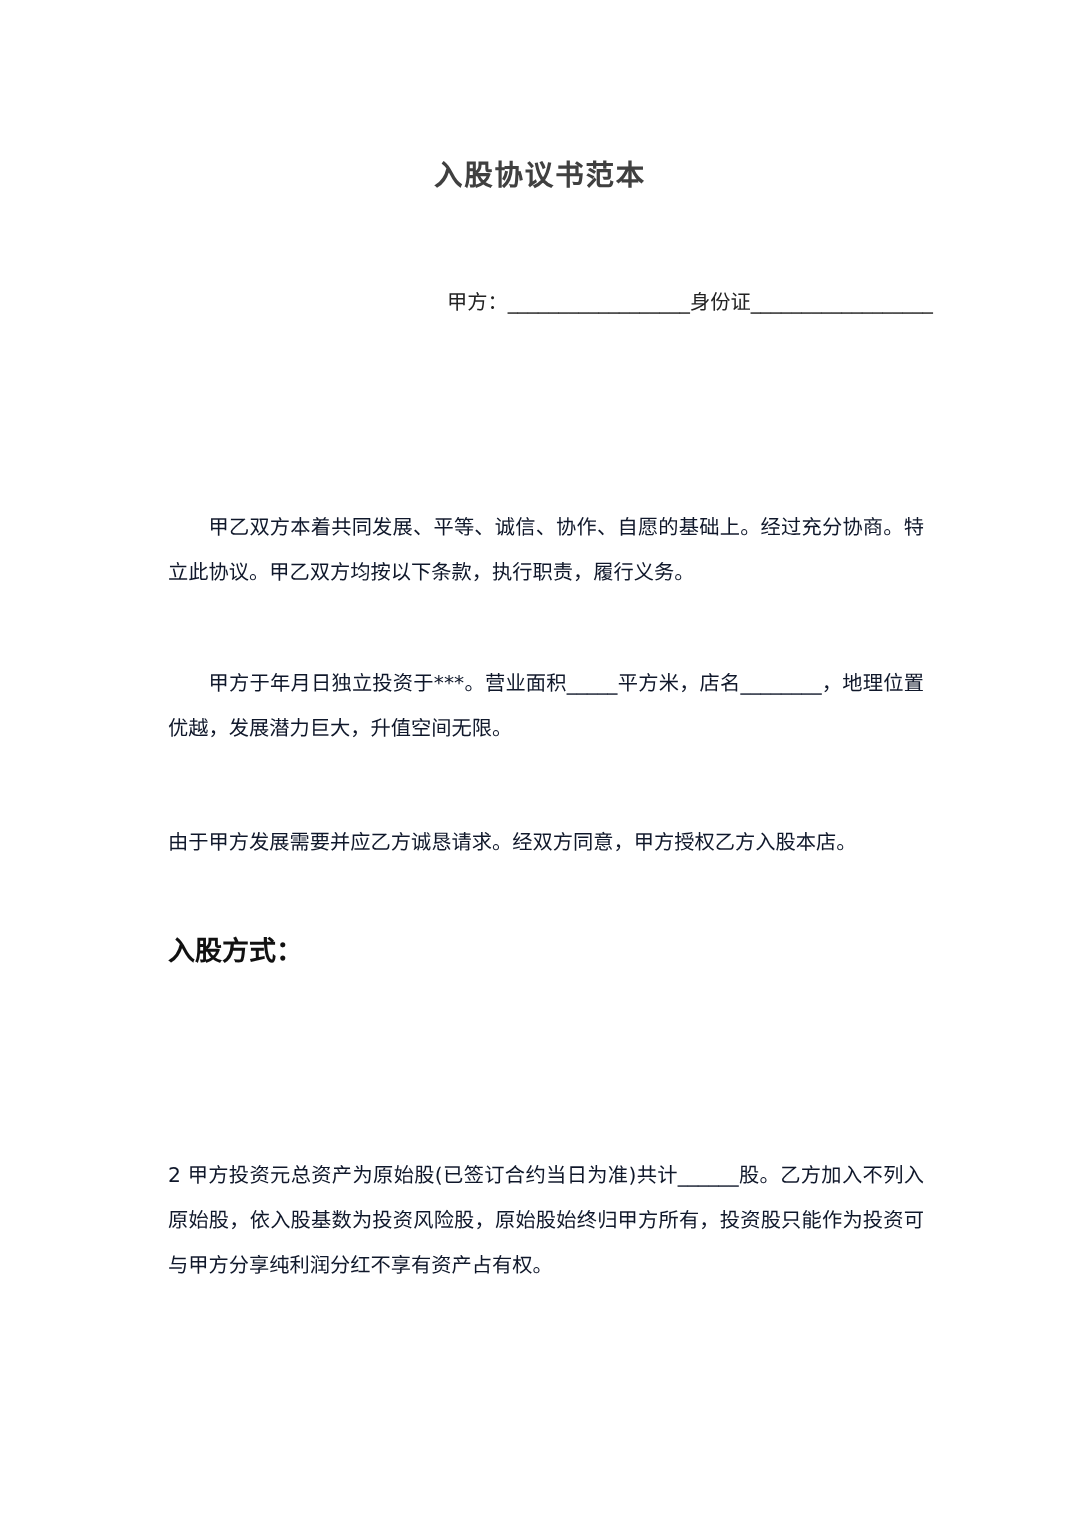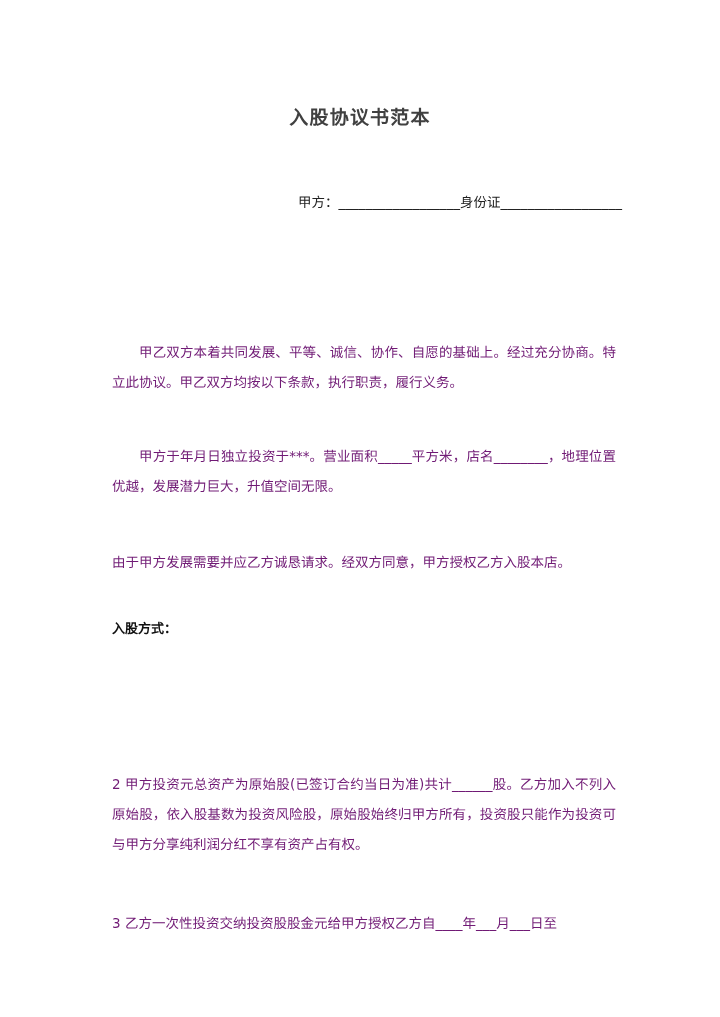--- a/index.html
+++ b/index.html
@@ -61,41 +61,41 @@
   #party-b { top: 257px; }
 
   
   .para {
     position: absolute;
     left: 112px;
     width: 504px;
     font-family: "DejaVu Sans", "Liberation Sans", sans-serif;
     font-size: 13.5px;
     line-height: 30px;
-    color: #701a75;
+    color: #0f172a;
     text-align: justify;
     text-justify: inter-ideograph;
     word-break: break-all;
   }
   .para.indent { text-indent: 2em; }
 
   #para-intro   { top: 323px; }
   #para-invest  { top: 427px; }
   #para-reason  { top: 533px; }
   #section-head { top: 604px; }
   #item-1       { top: 684px; }
   #item-2       { top: 755px; }
   #item-3       { top: 894px; }
 
   .section-heading {
     position: absolute;
     left: 112px;
     width: 504px;
-    font-family: Liberation Mono, monospace;
-    font-size: 13px;
+    font-family: Liberation Sans, sans-serif;
+    font-size: 18px;
     font-weight: bold;
     color: #111111;
     line-height: 30px;
     white-space: pre;
   }
 </style>
 </head>
 <body>
 
 <div class="page">
@@ -111,15 +111,14 @@
 
   <p class="para" id="para-reason">由于甲方发展需要并应乙方诚恳请求。经双方同意，甲方授权乙方入股本店。</p>
 
   <p class="para indent" id="para-invest">甲方于年月日独立投资于***。营业面积_____平方米，店名________，地理位置优越，发展潜力巨大，升值空间无限。</p>
 
   <h2 class="section-heading" id="section-head">入股方式：</h2>
 
 
   <p class="para" id="item-2">2 甲方投资元总资产为原始股(已签订合约当日为准)共计______股。乙方加入不列入原始股，依入股基数为投资风险股，原始股始终归甲方所有，投资股只能作为投资可与甲方分享纯利润分红不享有资产占有权。</p>
 
-  <p class="para" id="item-3">3 乙方一次性投资交纳投资股股金元给甲方授权乙方自____年___月___日至</p>
 
 </div>
 
 </body></html>

